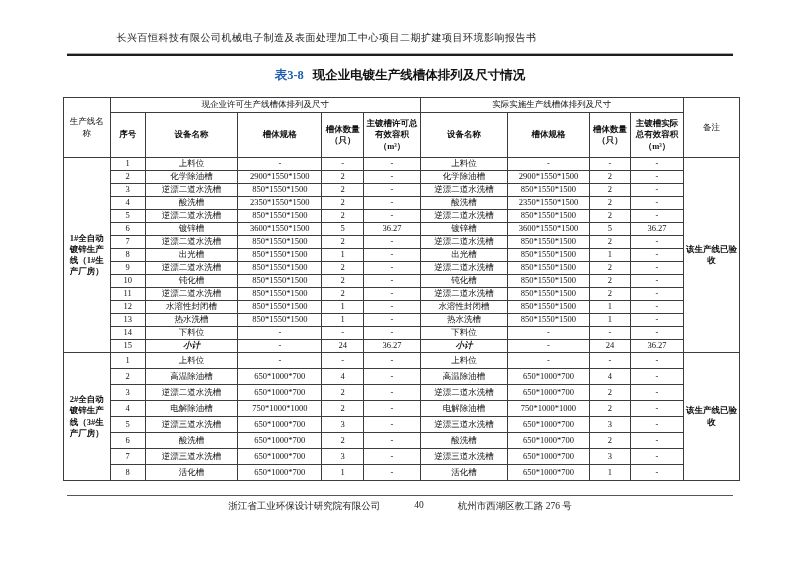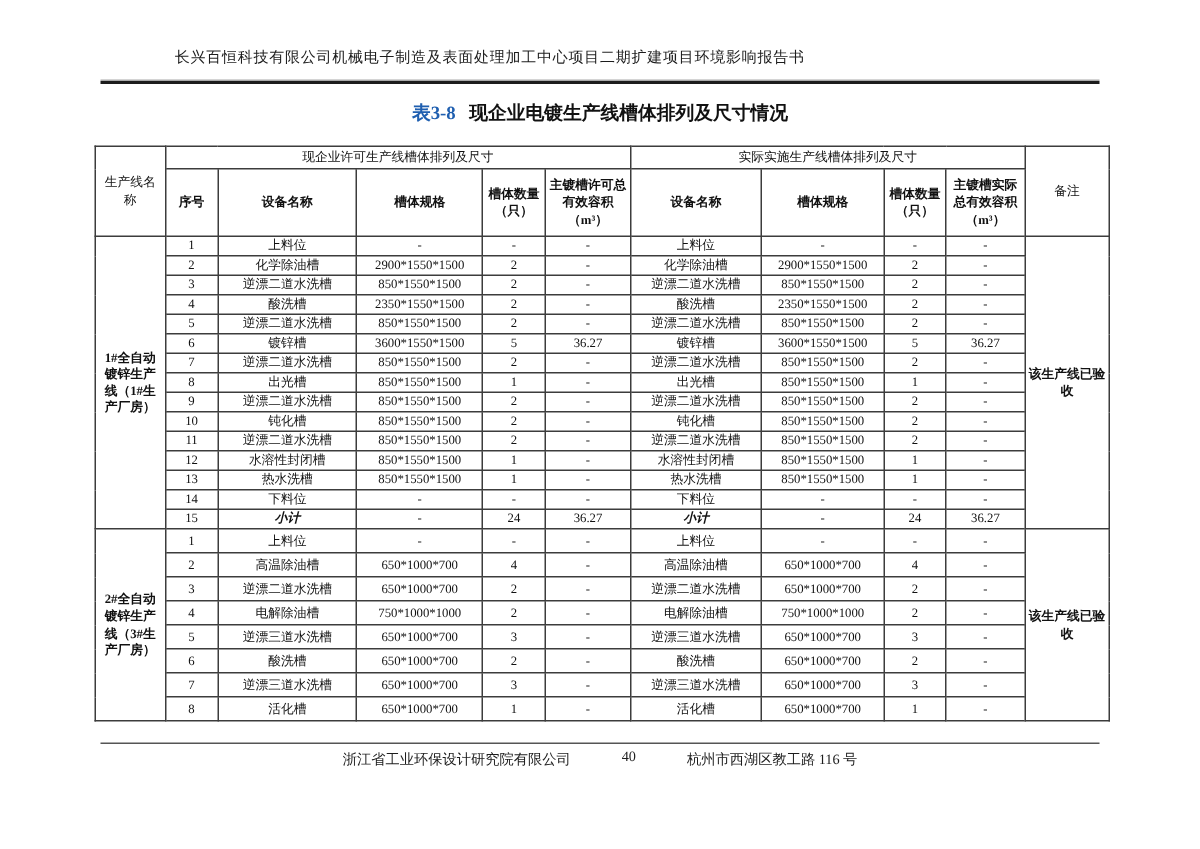--- a/index.html
+++ b/index.html
@@ -384,14 +384,14 @@
           <td>-</td>
         </tr>
       </tbody>
   </table>
 </div>
 
 <div class="footer-rule"></div>
 <div class="footer">
   <span>浙江省工业环保设计研究院有限公司</span>
   <span>40</span>
-  <span>杭州市西湖区教工路 116 号</span>
+  <span>杭州市西湖区教工路 276 号</span>
 </div>
 
 </body></html>

